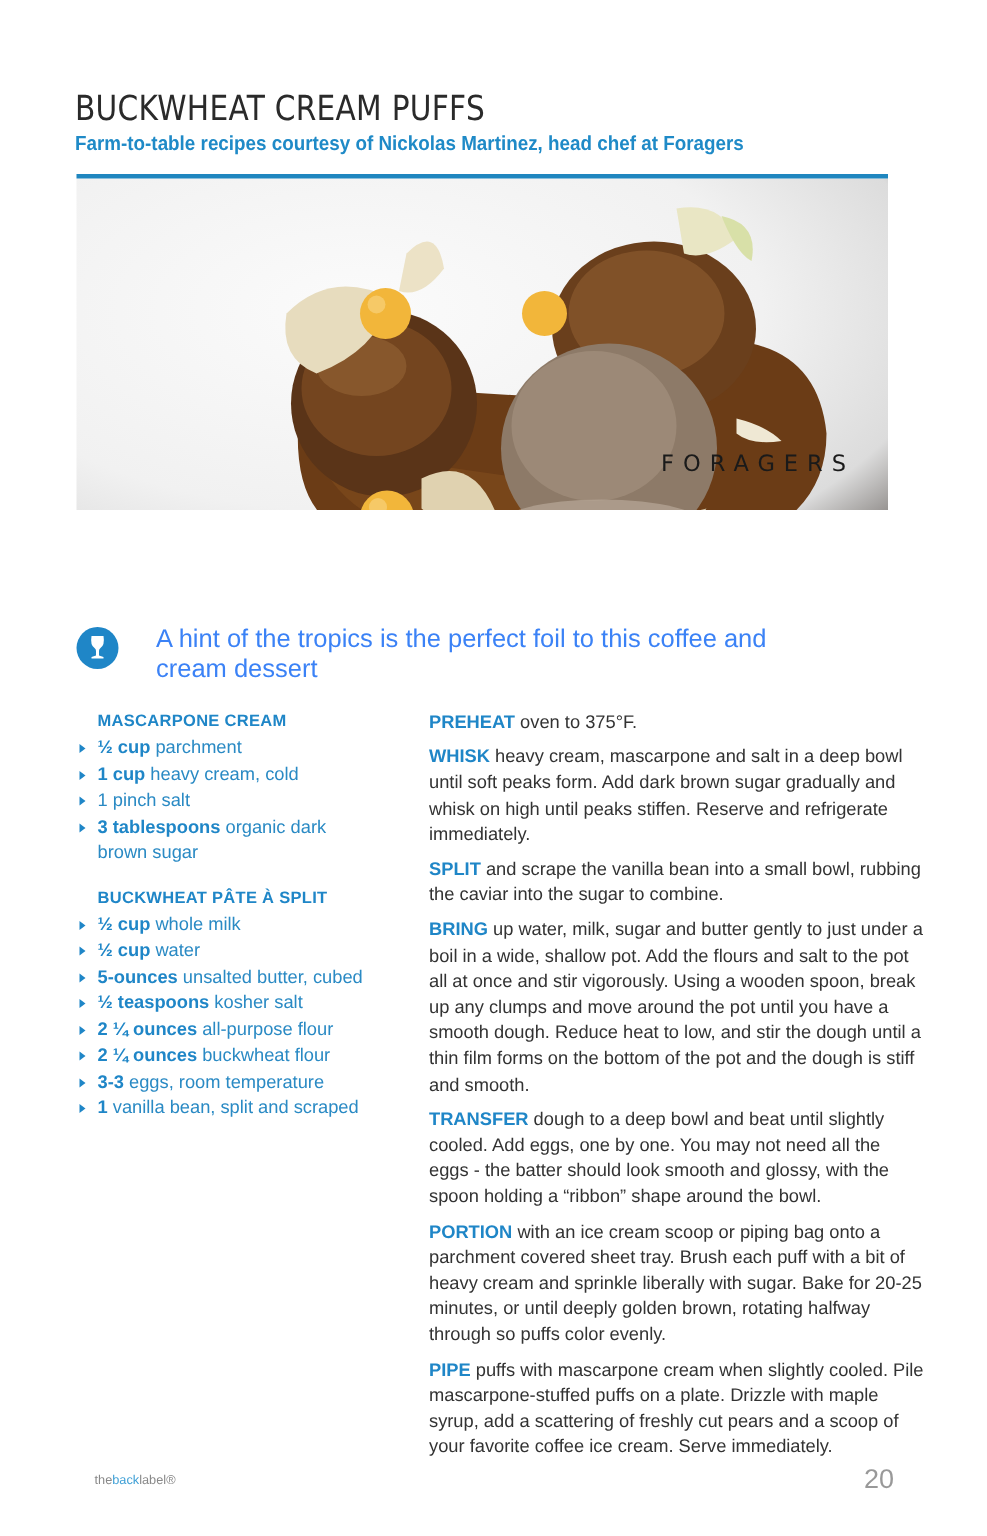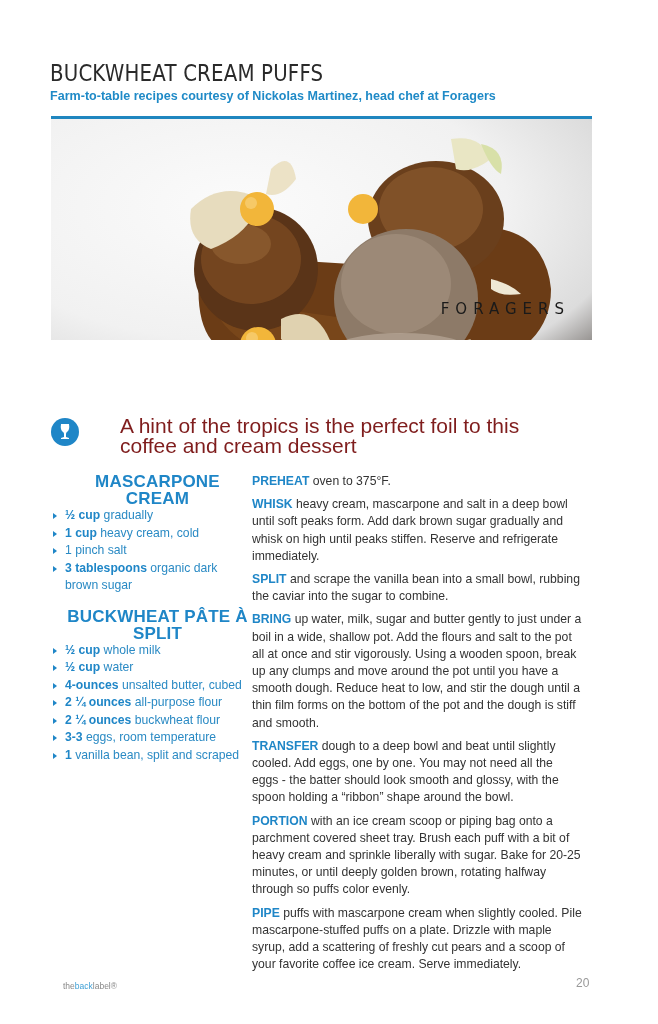--- a/index.html
+++ b/index.html
@@ -24,40 +24,40 @@
   .photo svg { position:absolute; left:0; top:0; }
   .photo-credit {
     position:absolute; right:22px; bottom:22px; font-size:15px; letter-spacing:6px; color:#1a1a1a;
     font-family:"DejaVu Sans", sans-serif;
   }
   .tagline-icon {
     position:absolute; left:51px; top:418px; width:28px; height:28px; border-radius:50%;
     background:#1f86c7; display:flex; align-items:center; justify-content:center;
   }
   .tagline {
-    position:absolute; left:120px; top:416px; width:440px; font-size:21px; line-height:20px;
-    color:#7f1d1d; margin:0; font-weight:normal;
+    position:absolute; left:104px; top:416px; width:440px; font-size:17px; line-height:20px;
+    color:#3b82f6; margin:0; font-weight:normal;
   }
   .left-col { position:absolute; left:50px; top:473px; width:200px; font-size:12.2px; line-height:17.5px; }
-  .section-h { color:#1f86c7; font-weight:bold; font-size:17px; margin:0 0 0 15px; line-height:17px; letter-spacing:0.2px;text-align:center;}
+  .section-h { color:#1f86c7; font-weight:bold; font-size:11px; margin:0 0 0 15px; line-height:17px; letter-spacing:0.2px;}
   .section-h.second { margin-top:13px; }
   ul.ing { list-style:none; padding:0; margin:0; }
   ul.ing li { position:relative; padding-left:15px; color:#1f86c7; }
   ul.ing li::before {
     content:""; position:absolute; left:3px; top:6px; width:0; height:0;
     border-top:3px solid transparent; border-bottom:3px solid transparent; border-left:4px solid #1f86c7;
   }
   ul.ing li b { color:#1f86c7; }
   ul.ing li span.rest { color:#2a8ac4; font-weight:normal; }
-  .right-col { position:absolute; left:252px; top:473px; width:330px; font-size:12.2px; line-height:17.2px; color:#333; }
+  .right-col { position:absolute; left:286px; top:473px; width:330px; font-size:12.2px; line-height:17.2px; color:#333; }
   .step { margin:0 0 6px 0; }
   .step b { color:#1f86c7; }
   .footer-brand { position:absolute; left:50px; top:981px; font-size:8.5px; color:#888;padding-left:13px; }
   .footer-brand .blue { color:#3fa0d6; }
-  .page-num { position:absolute; left:576px; top:976px; font-size:12px; color:#999; font-weight:300; }
+  .page-num { position:absolute; left:576px; top:976px; font-size:18px; color:#999; font-weight:300; }
 </style>
 </head>
 <body>
 
 <h1 class="title">BUCKWHEAT CREAM PUFFS</h1>
 <div class="subtitle">Farm-to-table recipes courtesy of Nickolas Martinez, head chef at Foragers</div>
 
 <div class="photo">
   <svg width="541" height="277" viewBox="0 0 541 277">
 
@@ -98,30 +98,31 @@
 <div class="tagline-icon">
   <svg width="14" height="18" viewBox="0 0 14 18">
     <path d="M3,1 L11,1 Q12,7 9,9 Q8,9.5 8,11 L8,14 L11,15 L11,16 L3,16 L3,15 L6,14 L6,11 Q6,9.5 5,9 Q2,7 3,1 Z" fill="#ffffff"></path>
   </svg>
 </div>
 <h2 class="tagline">A hint of the tropics is the perfect foil to this coffee and cream dessert</h2>
 
 <div class="left-col">
   <div class="section-h">MASCARPONE CREAM</div>
   <ul class="ing">
-    <li><b>½ cup</b><span class="rest"> gradually</span></li>
+    <li><b>½ cup</b><span class="rest"> parchment</span></li>
     <li><b>1 cup</b><span class="rest"> heavy cream, cold</span></li>
     <li><b></b><span class="rest">1 pinch salt</span></li>
     <li><b>3 tablespoons</b><span class="rest"> organic dark brown sugar</span></li>
   </ul>
   <div class="section-h second">BUCKWHEAT PÂTE À SPLIT</div>
   <ul class="ing">
     <li><b>½ cup</b><span class="rest"> whole milk</span></li>
     <li><b>½ cup</b><span class="rest"> water</span></li>
-    <li><b>4-ounces</b><span class="rest"> unsalted butter, cubed</span></li>
+    <li><b>5-ounces</b><span class="rest"> unsalted butter, cubed</span></li>
+    <li><b>½ teaspoons</b><span class="rest"> kosher salt</span></li>
     <li><b>2 ¼ ounces</b><span class="rest"> all-purpose flour</span></li>
     <li><b>2 ¼ ounces</b><span class="rest"> buckwheat flour</span></li>
     <li><b>3-3</b><span class="rest"> eggs, room temperature</span></li>
     <li><b>1</b><span class="rest"> vanilla bean, split and scraped</span></li>
   </ul>
 </div>
 
 <div class="right-col">
   <p class="step"><b>PREHEAT</b><span> oven to 375°F.</span></p>
   <p class="step"><b>WHISK</b><span> heavy cream, mascarpone and salt in a deep bowl until soft peaks form. Add dark brown sugar gradually and whisk on high until peaks stiffen. Reserve and refrigerate immediately.</span></p>

